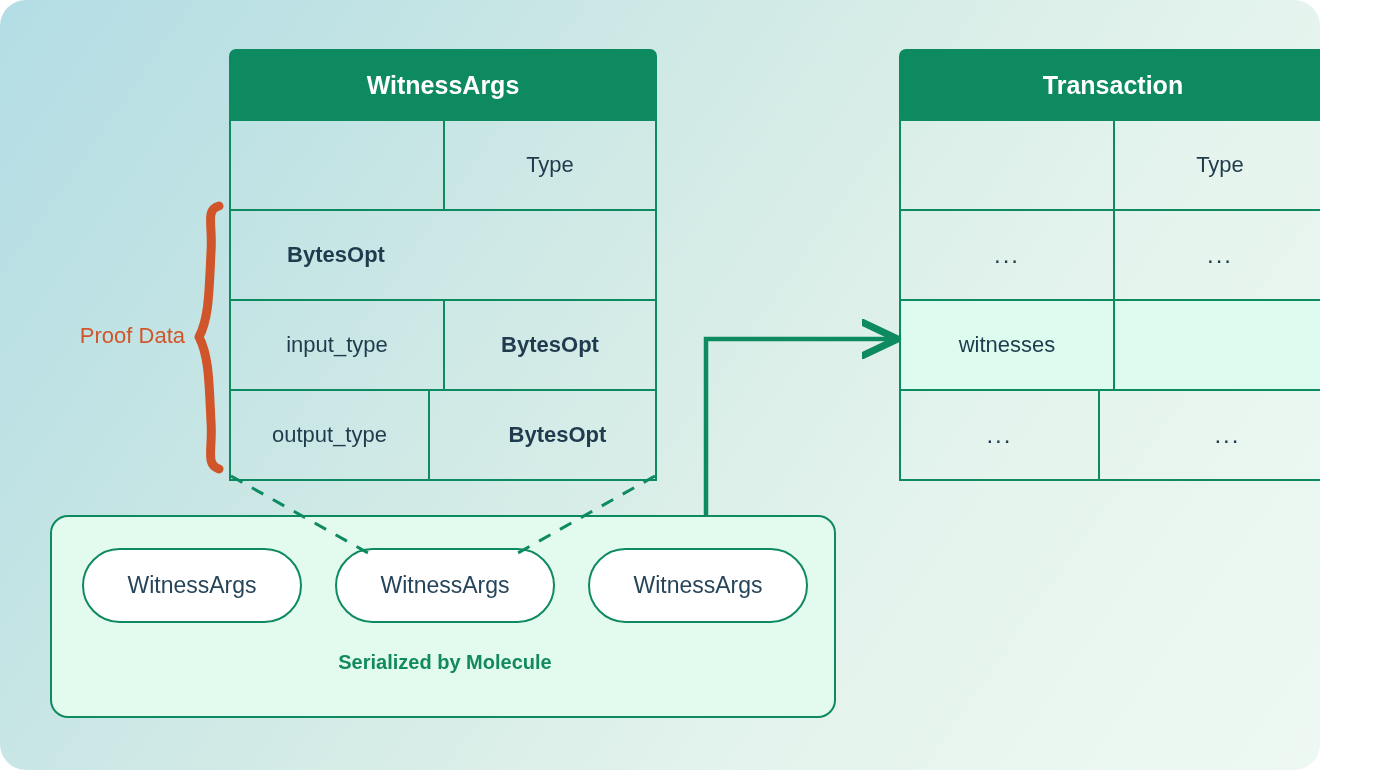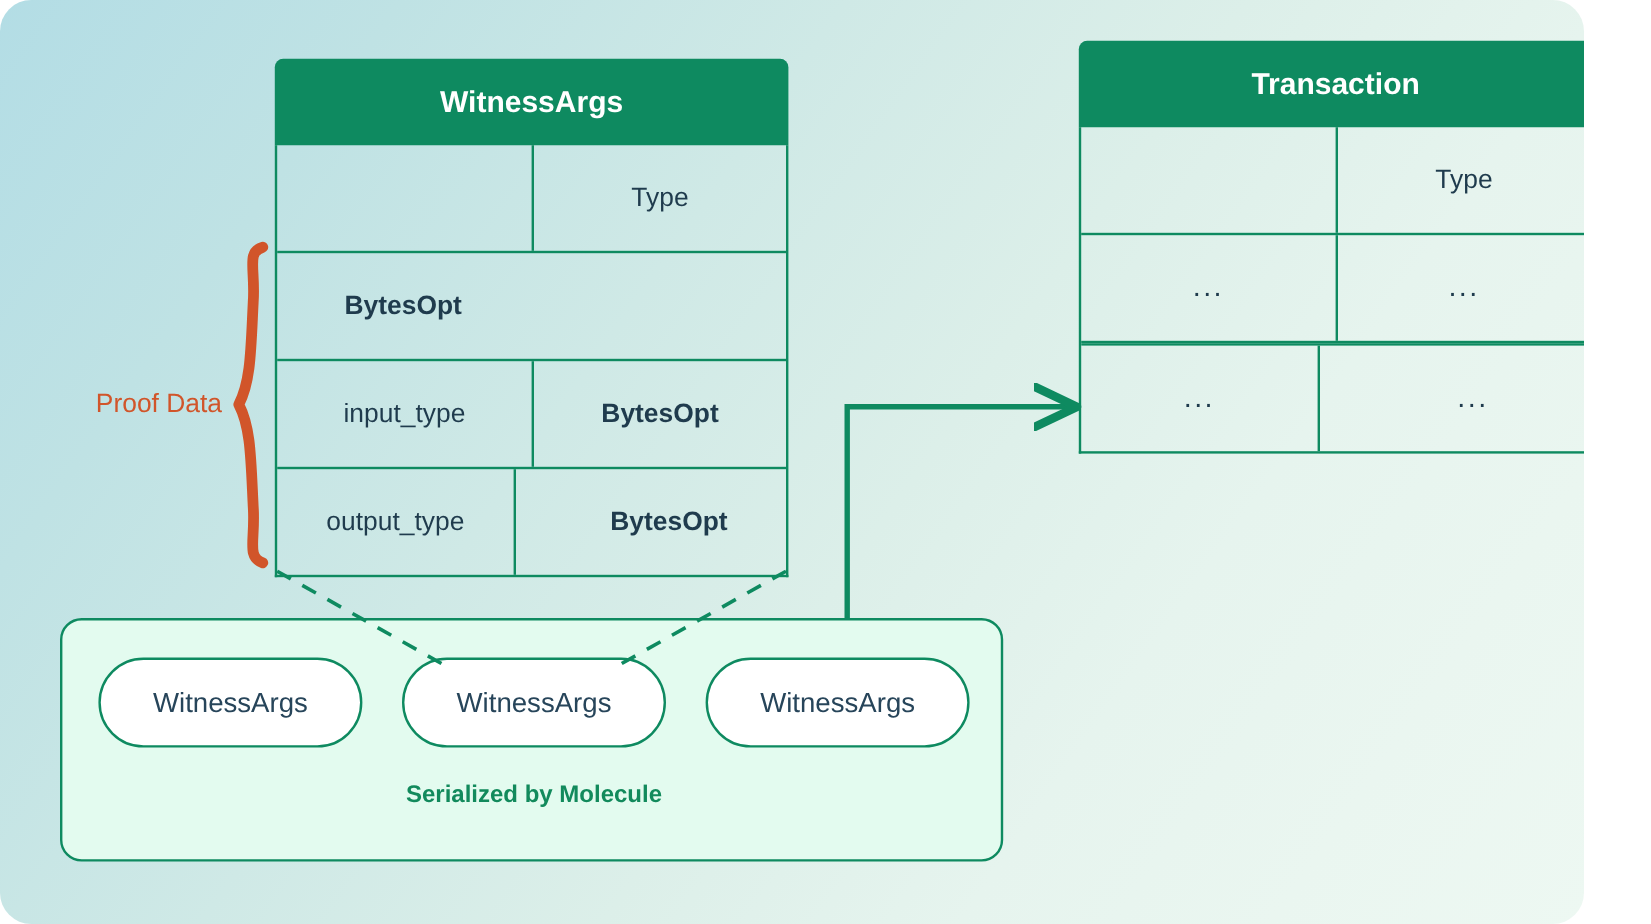--- a/index.html
+++ b/index.html
@@ -72,21 +72,21 @@
   }
   .cell.strong { font-weight: bold; }
   .cell.dots { font-size: 24px; letter-spacing: 2px; }
 
   
   #witnessargs-table { left: 229px; top: 49px; width: 428px; }
   #witnessargs-table .cell.left  { width: 214px; }
   #witnessargs-table .cell.right { width: 210px; }
 
   
-  #transaction-table { left: 899px; top: 34px; width: 428px; }
+  #transaction-table { left: 899px; top: 49px; width: 428px; }
   #transaction-table .cell.left  { width: 214px; }
   #transaction-table .cell.right { width: 210px; }
 
   
   #proof-data-group {
     position: absolute;
     left: 45px;
     top: 200px;
     width: 185px;
     height: 275px;
@@ -201,20 +201,21 @@
         <div class="cell left"></div>
         <div class="cell right">Type</div>
       </div>
 
       <div class="tbl-row">
         <div class="cell left dots">...</div>
         <div class="cell right dots">...</div>
       </div>
 
       <div class="tbl-row hl">
+        <div class="cell left">witnesses</div>
       </div>
 
       <div class="tbl-row">
         <div class="cell left dots">...</div>
         <div class="cell right dots">...</div>
       </div>
 
     </div>
   </div>
 

